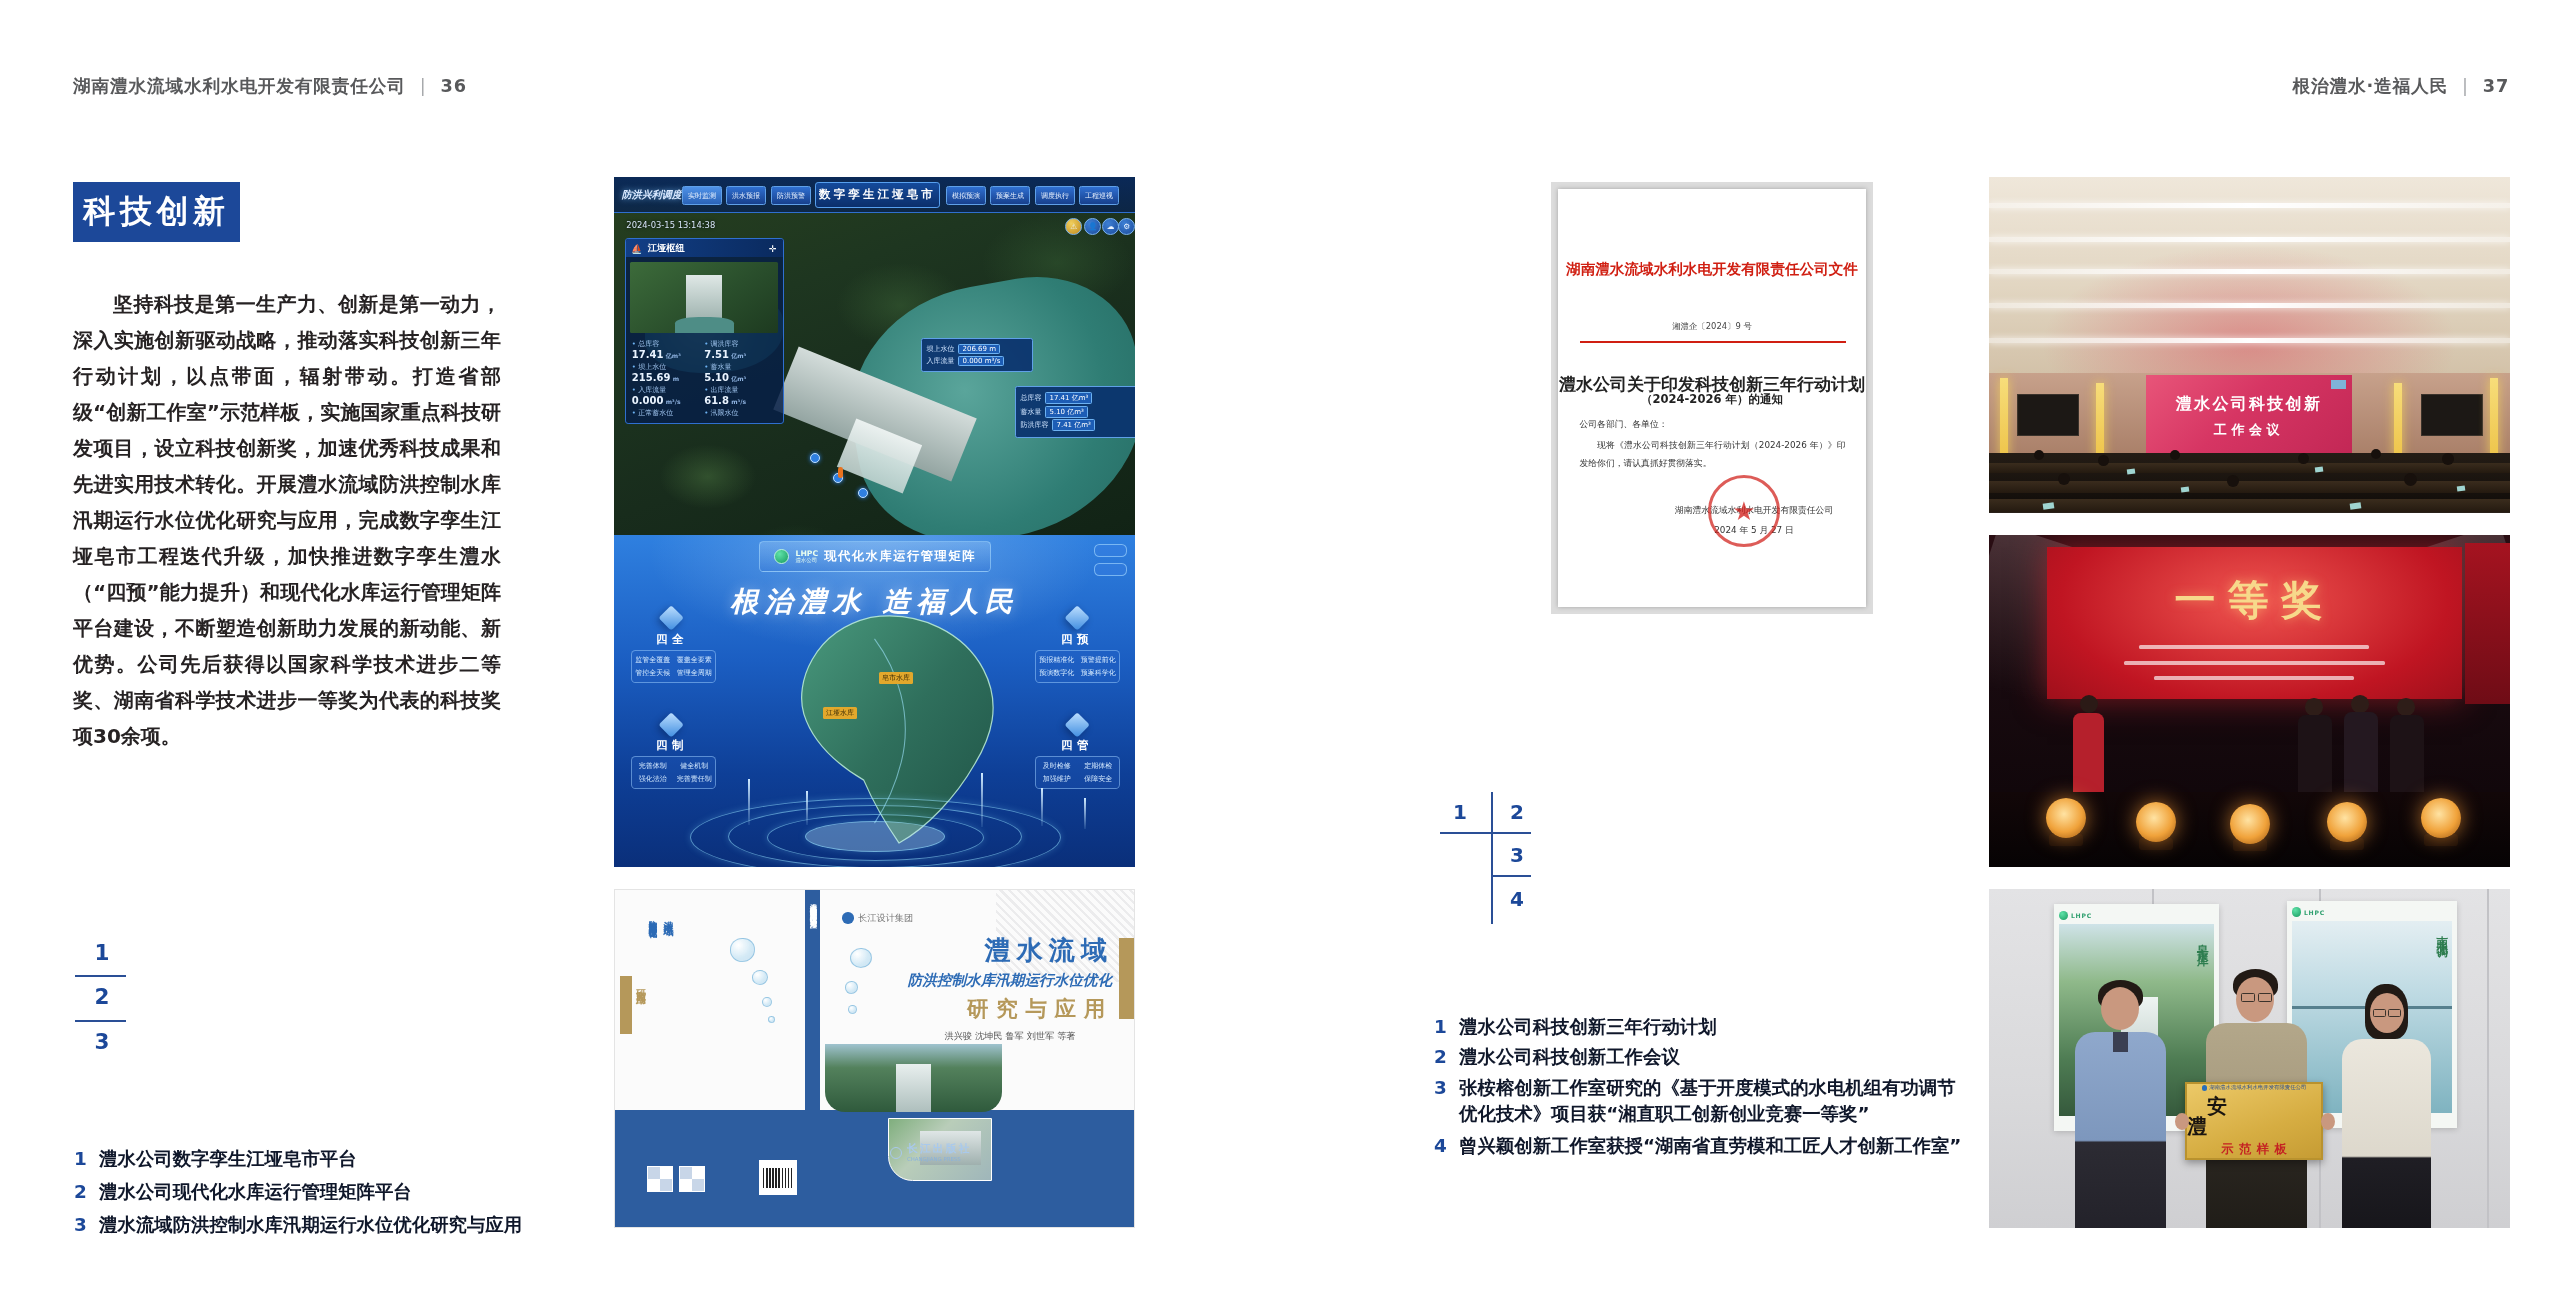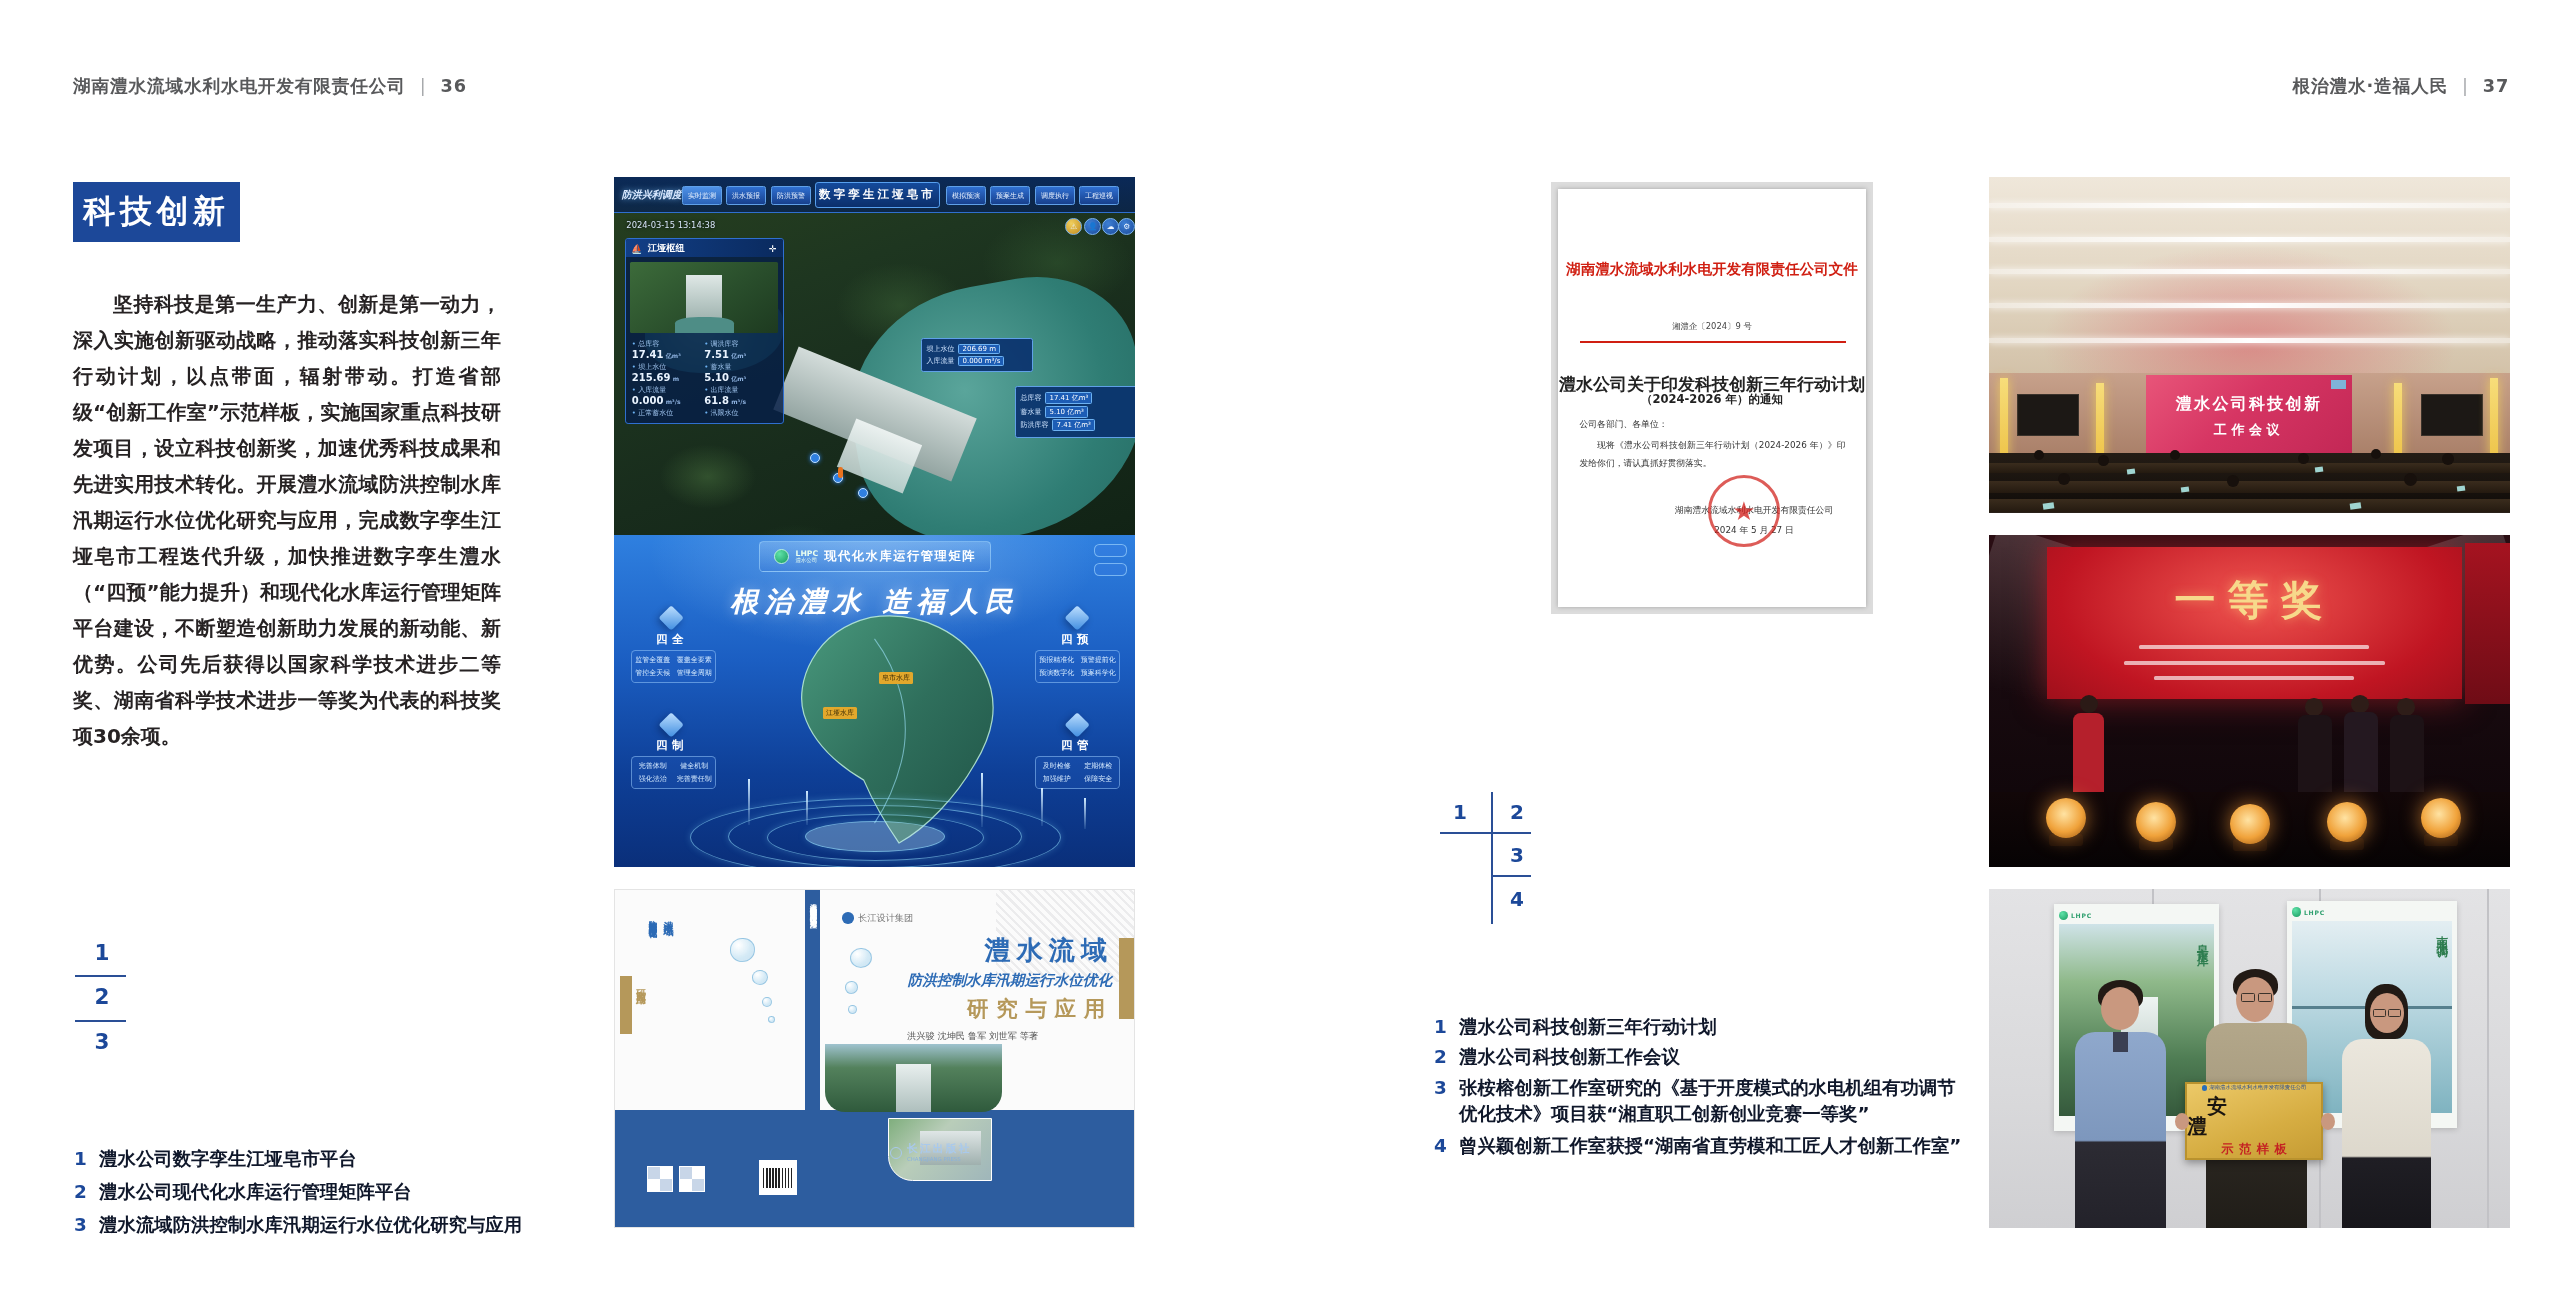--- a/index.html
+++ b/index.html
@@ -406,21 +406,21 @@
   <div style="position:absolute;left:227px;top:21.5px;display:flex;align-items:center;gap:4.6px">
     <span style="width:11.5px;height:11.5px;border-radius:50%;background:#2d6bb5;display:inline-block"></span>
     <span style="font-size:9.2px;color:#777">长江设计集团</span>
   </div>
   <div class="f3-drop" style="left:235px;top:58px;width:20px;height:18.4px"></div>
   <div class="f3-drop" style="left:230px;top:91px;width:10.7px;height:10.7px"></div>
   <div class="f3-drop" style="left:233px;top:115px;width:7px;height:7px"></div>
   <div style="position:absolute;left:292px;top:43px;width:206px;text-align:right;color:#2d6bb5;font-size:26px;font-weight:bold;letter-spacing:6.1px">澧水流域</div>
   <div style="position:absolute;left:276px;top:81px;width:221px;text-align:right;color:#2d6bb5;font-size:14.6px;font-weight:bold;font-style:italic">防洪控制水库汛期运行水位优化</div>
   <div style="position:absolute;left:292px;top:104px;width:206px;text-align:right;color:#b5985a;font-size:21.5px;font-weight:bold;letter-spacing:7.7px">研究与应用</div>
-  <div style="position:absolute;left:292px;top:140px;width:206px;text-align:left;color:#555;font-size:9.2px">洪兴骏 沈坤民 鲁军 刘世军 等著</div>
+  <div style="position:absolute;left:292px;top:140px;width:206px;text-align:center;color:#555;font-size:9.2px">洪兴骏 沈坤民 鲁军 刘世军 等著</div>
   <div class="f3-tanbar" style="left:504px;top:48px;width:17px;height:81px"></div>
   <div class="f3-photo" style="left:210px;top:154px;width:177px;height:68px;border-radius:0 0 20px 20px;
        background:linear-gradient(180deg,#9fc3cf 0%,#53815c 35%,#2f5a3c 100%)">
     <i style="position:absolute;left:40%;top:30%;width:20%;height:70%;background:linear-gradient(180deg,#e8efee,#aebfbd);display:block"></i>
   </div>
   <div class="f3-photo" style="left:273px;top:228px;width:104px;height:63px;border-radius:0 0 0 24.6px;border:1.5px solid #fff;box-sizing:border-box;
        background:linear-gradient(135deg,#7fae7d 0%,#b9cdb9 40%,#9fb6ba 100%)">
     <i style="position:absolute;left:30%;top:20%;width:60%;height:55%;background:linear-gradient(180deg,#dfe6e6,#9fb0ae);display:block"></i>
   </div>
   <div style="position:absolute;left:275px;top:253px;display:flex;align-items:center;gap:4.6px">

